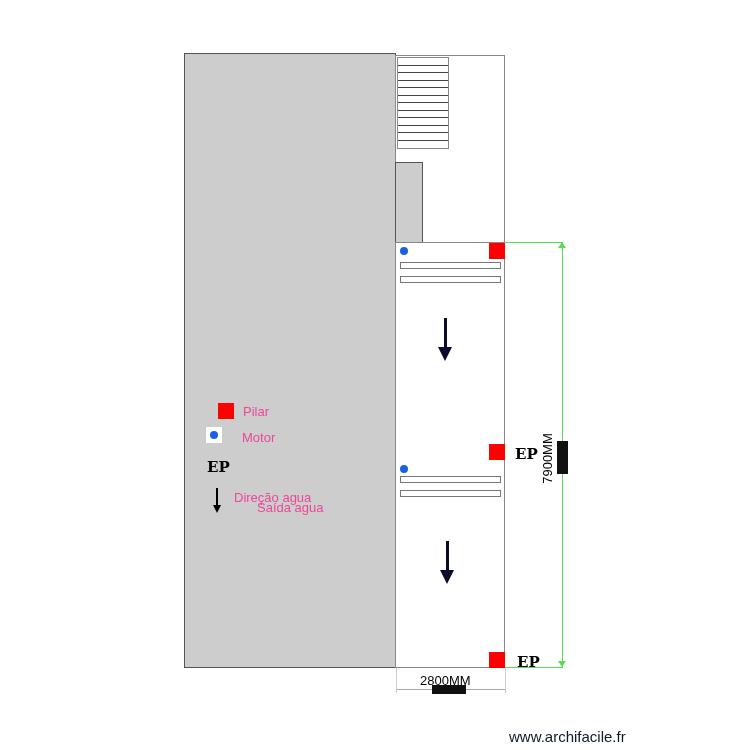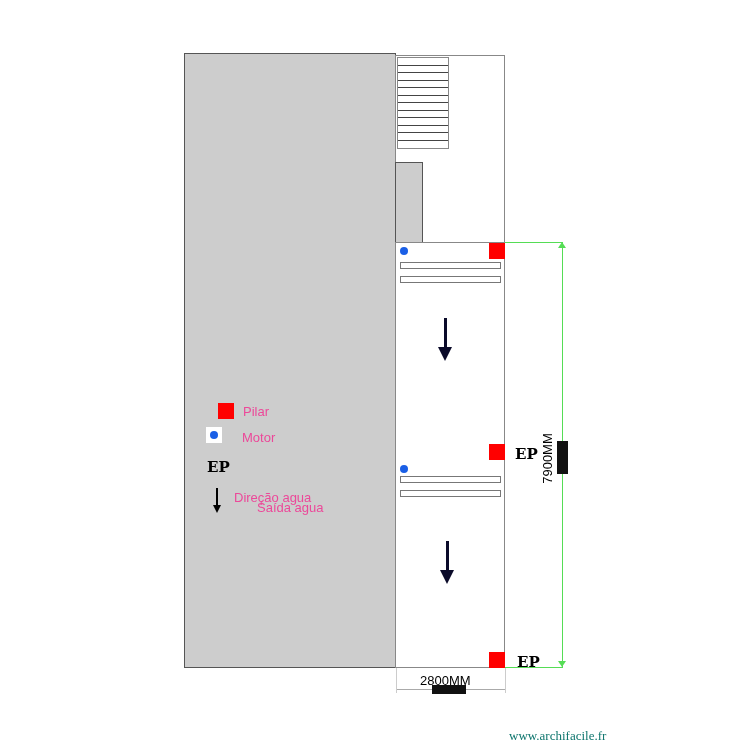--- a/index.html
+++ b/index.html
@@ -9,21 +9,21 @@
   .room { background: #fff; border: 1px solid #888; box-sizing: border-box; }
   .pillar { background: #ff0000; width: 16px; height: 16px; }
   .motor { width: 8px; height: 8px; border-radius: 50%; background: #1a5fe6; }
   .bar { height: 7px; border: 1px solid #777; background: #fff; box-sizing: border-box; }
   .ep { font-family: "DejaVu Serif", serif; font-weight: bold; font-size: 15px; color: #000; }
   .legend-text { font-size: 13px; color: #ec4899; }
   .arrow-shaft { background: #0b0b2a; width: 3px; }
   .arrow-head { width: 0; height: 0; border-left: 7px solid transparent; border-right: 7px solid transparent; border-top: 14px solid #0b0b2a; }
   .dim-label { font-size: 13px; color: #000; }
   .dim-tag { background: #111; color: #555; font-size: 6px; text-align: center; }
-  .watermark { font-size: 13px; color: #0f766e; font-family: Liberation Serif, serif; }
+  .watermark { font-size: 15px; color: #0f172a; }
 </style>
 </head>
 <body>
 
 <div class="abs gray-block" style="left:184px; top:53px; width:212px; height:615px;"></div>
 
 <div class="abs room" style="left:395px; top:55px; width:110px; height:188px;"></div>
 
 <div class="abs" style="left:397px; top:57px; width:52px; height:92px; border:1px solid #888; box-sizing:border-box; background:#fff;">
   <div style="position:absolute; left:0; right:0; top:7px; border-top:1px solid #444;"></div>

